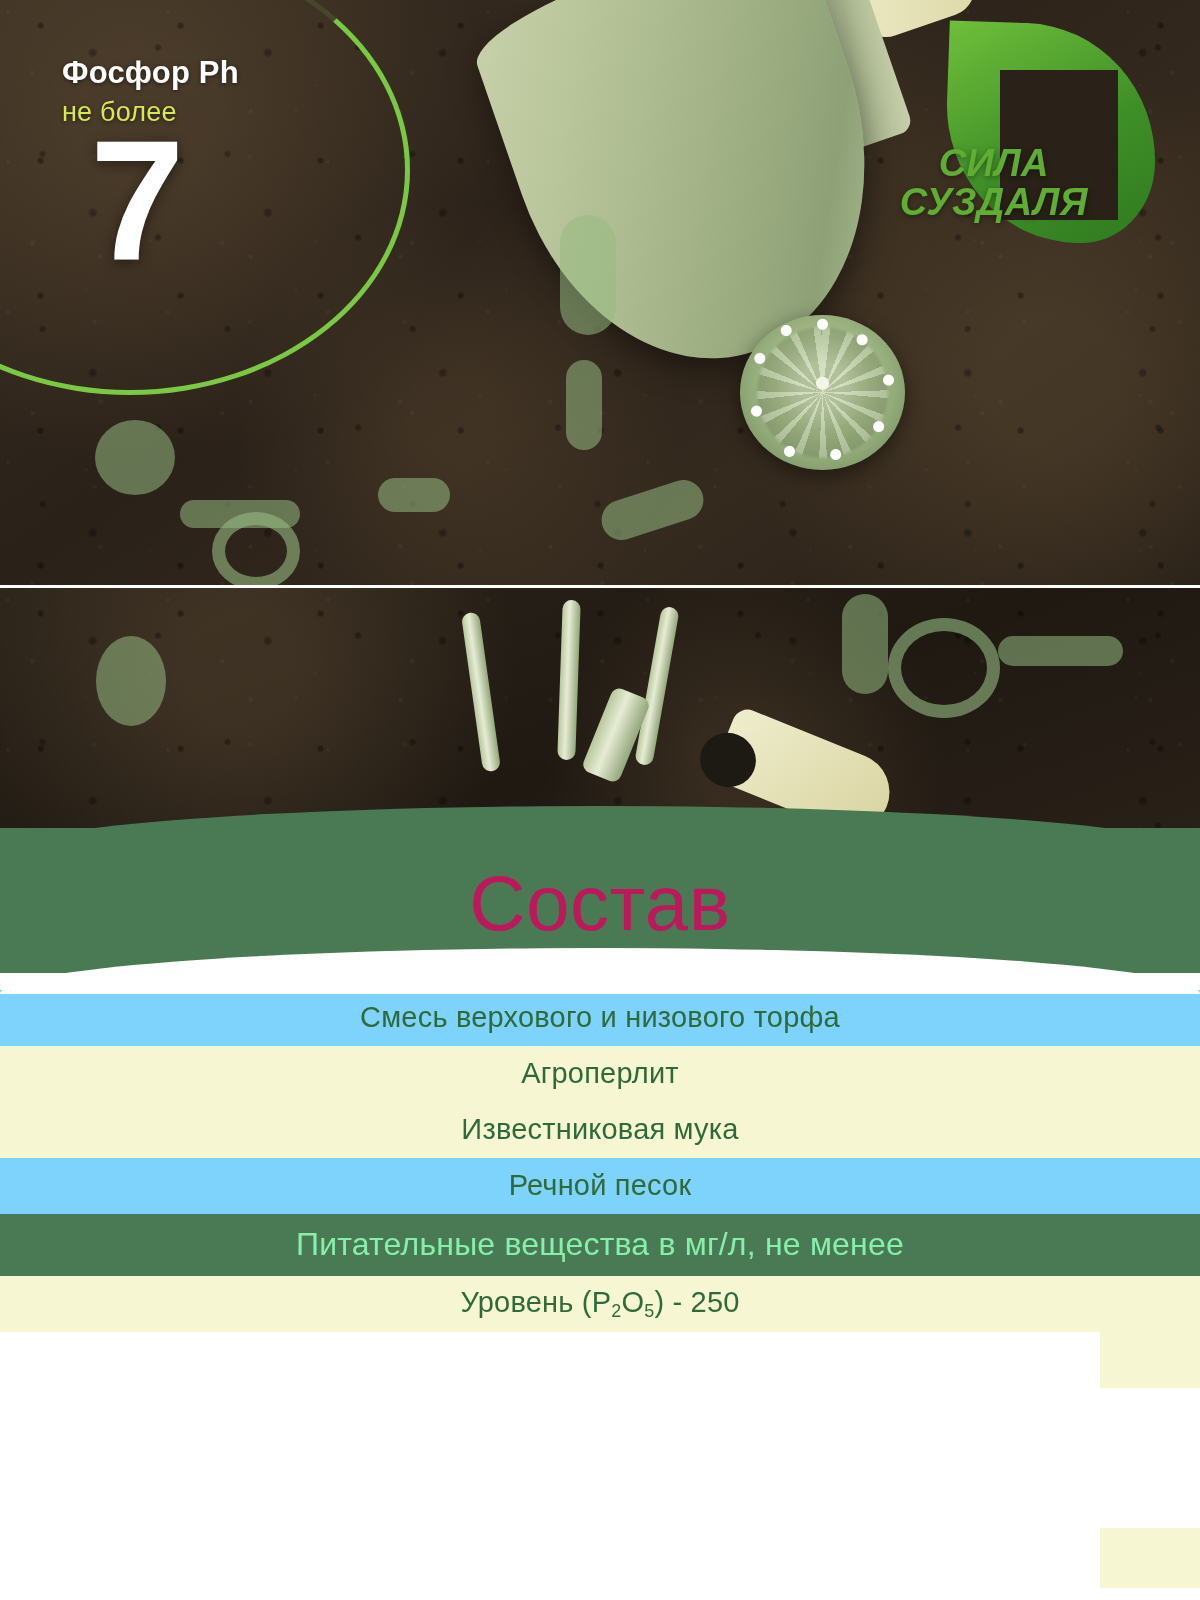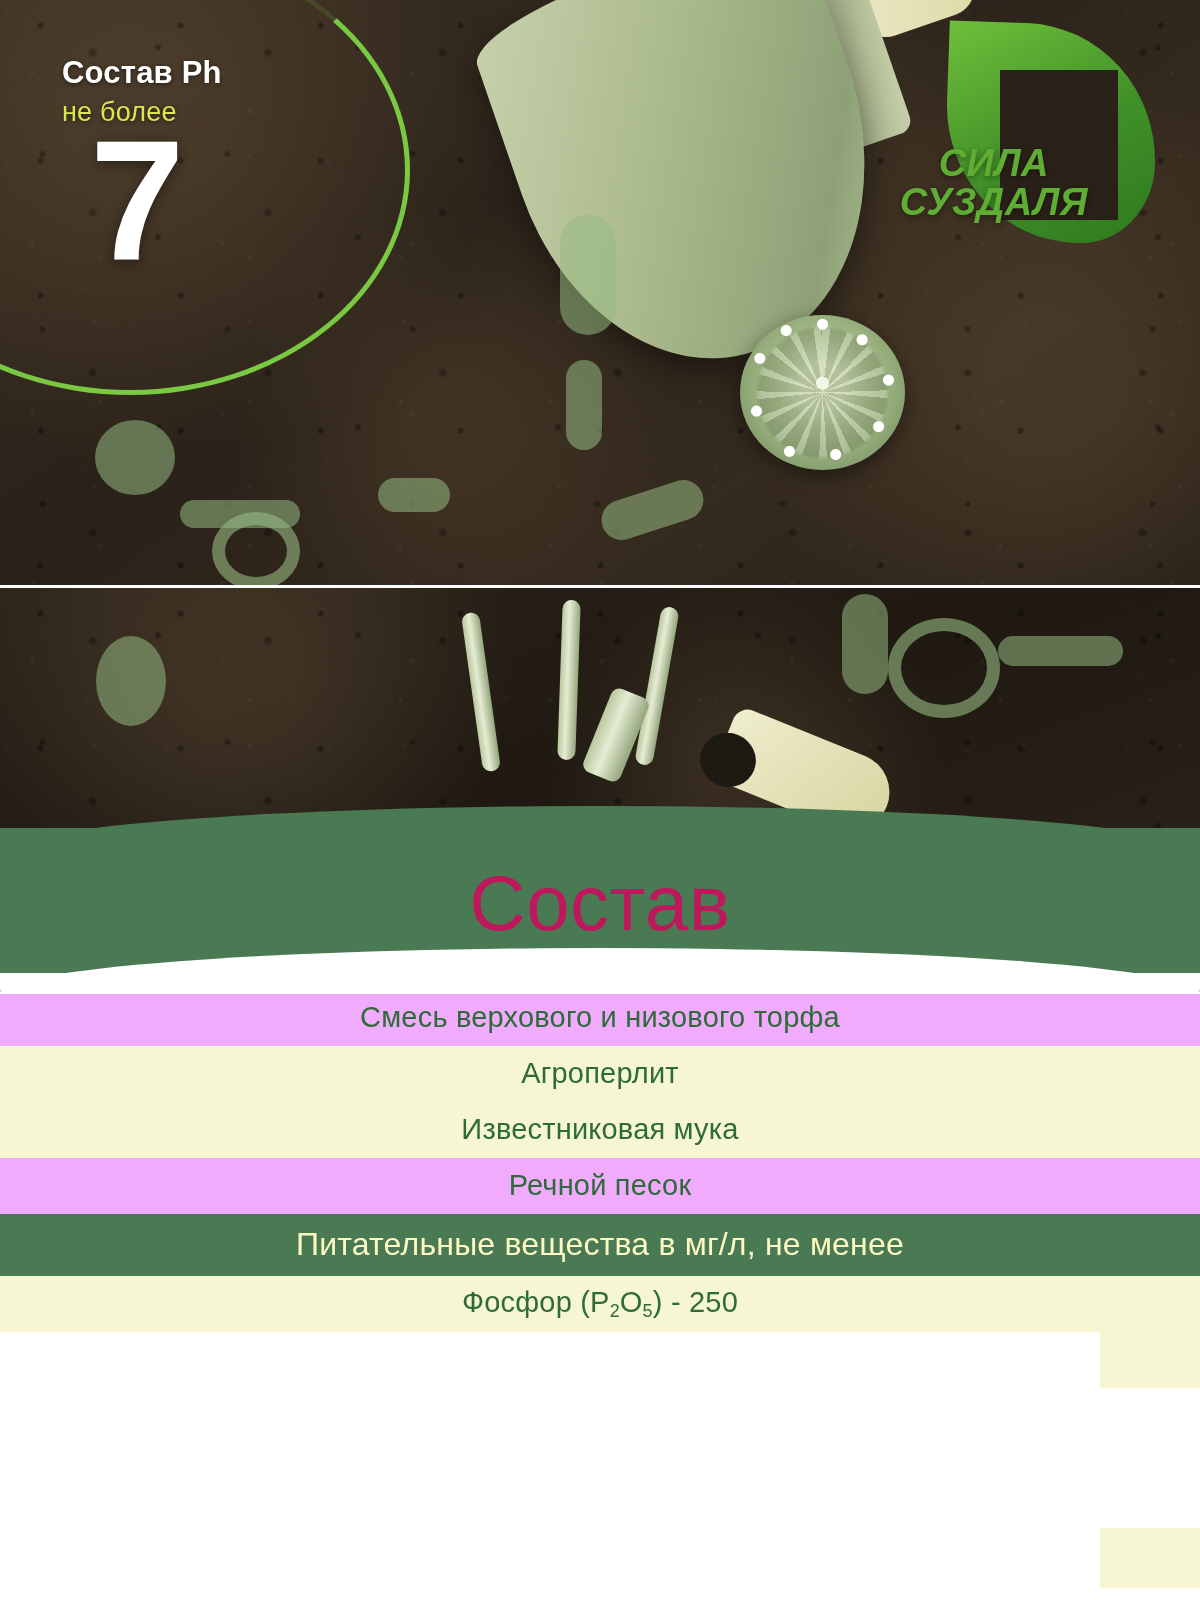--- a/index.html
+++ b/index.html
@@ -233,25 +233,25 @@
     position: relative;
     height: 56px;
     display: flex; align-items: center; justify-content: center;
     font-size: 29px;
     color: #2f6b3a;
     letter-spacing: .2px;
   }
   .row.stripe { background: #f7f6d2; }
   .row.header-row {
     background: #4a7a54;
-    color: #fef9c3;
+    color: #86efac;
     height: 62px;
     font-size: 32px;
   }
-  .row.plain { background: #f0abfc; }
+  .row.plain { background: #7dd3fc; }
   .row .txt { line-height: 1.1; }
   sub { font-size: .62em; vertical-align: -0.28em; }
 
   
   .edge { position: absolute; right: 0; width: 100px; z-index: 2; }
   .edge-white { background: #ffffff; }
   .edge-cream { background: #f7f6d2; }
   .edge-green { background: #4a7a54; }
 </style>
 </head>
@@ -274,21 +274,21 @@
     <div class="sprout" style="left:600px; top:490px; width:105px; height:40px; border-radius:20px; transform:rotate(-18deg);"></div>
     <div class="ring-sprout" style="left:212px; top:512px; width:88px; height:78px;"></div>
 
     <div class="cactus">
       <div class="cactus-ribs"></div>
       <div class="cactus-dots"></div>
     </div>
 
     <div class="ph-ring"></div>
     <div class="ph-block">
-      <div class="ph-title">Состав Ph</div>
+      <div class="ph-title">Фосфор Ph</div>
       <div class="ph-sub">не более</div>
       <div class="ph-value">7</div>
     </div>
 
     <div class="logo">
       <div class="logo-leaf"></div>
       <div class="logo-notch"></div>
       <div class="logo-text">
         <div>СИЛА</div>
         <div>СУЗДАЛЯ</div>
@@ -340,20 +340,20 @@
       <span class="txt">Речной песок</span>
     </div>
 
     <div class="row header-row">
       <span class="txt">Питательные вещества в мг/л, не менее</span>
     </div>
 
 
     <div class="row stripe">
       <span class="txt">
-        <span>Фосфор</span>
+        <span>Уровень</span>
         <span>(P</span><sub>2</sub><span>O</span><sub>5</sub><span>) - 250</span>
       </span>
     </div>
 
 
   </div>
 </div>
 
 </body></html>

